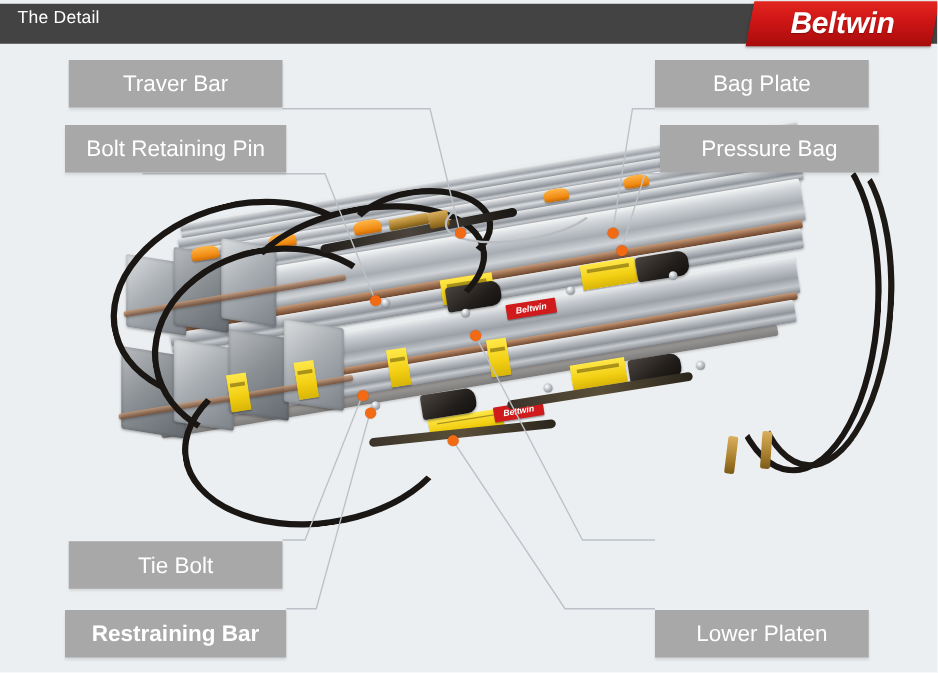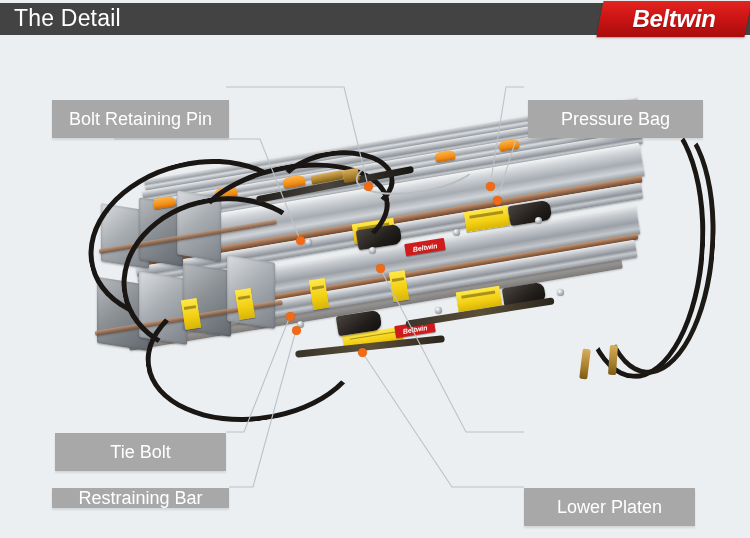--- a/index.html
+++ b/index.html
@@ -25,21 +25,21 @@
     left: 0;
     top: 3px;
     width: 750px;
     height: 32px;
     background: #434343;
   }
   #header-title {
     position: absolute;
     left: 14px;
     top: 5px;
-    font-size: 23px;
+    font-size: 14px;
     color: #ffffff;
     letter-spacing: .2px;
     white-space: nowrap;
   }
   #brand-logo {
     position: absolute;
     left: 600px;
     top: 1px;
     width: 148px;
     height: 36px;
@@ -346,26 +346,28 @@
 
   <div class="dot" style="left:364px; top:182px;"></div>
   <div class="dot" style="left:296px; top:236px;"></div>
   <div class="dot" style="left:486px; top:182px;"></div>
   <div class="dot" style="left:493px; top:196px;"></div>
   <div class="dot" style="left:286px; top:312px;"></div>
   <div class="dot" style="left:292px; top:326px;"></div>
   <div class="dot" style="left:376px; top:264px;"></div>
   <div class="dot" style="left:358px; top:348px;"></div>
 
+  <div class="callout" style="left:55px; top:48px; width:171px; height:38px;">Traver Bar</div>
 
   <div class="callout" style="left:52px; top:100px; width:177px; height:38px;">Bolt Retaining Pin</div>
 
+  <div class="callout" style="left:524px; top:48px; width:171px; height:38px;">Bag Plate</div>
 
   <div class="callout" style="left:55px; top:433px; width:171px; height:38px;">Tie Bolt</div>
 
   <div class="callout" style="left:528px; top:100px; width:175px; height:38px;">Pressure Bag</div>
 
-  <div class="callout" style="left:52px; top:488px; width:177px; height:20px;">Restraining Bar</div>
+  <div class="callout" style="left:52px; top:488px; width:177px; height:38px;font-weight:bold;">Restraining Bar</div>
 
 
   <div class="callout" style="left:524px; top:488px; width:171px; height:38px;text-align:right;">Lower Platen</div>
 
 </div>
 
 </body></html>

